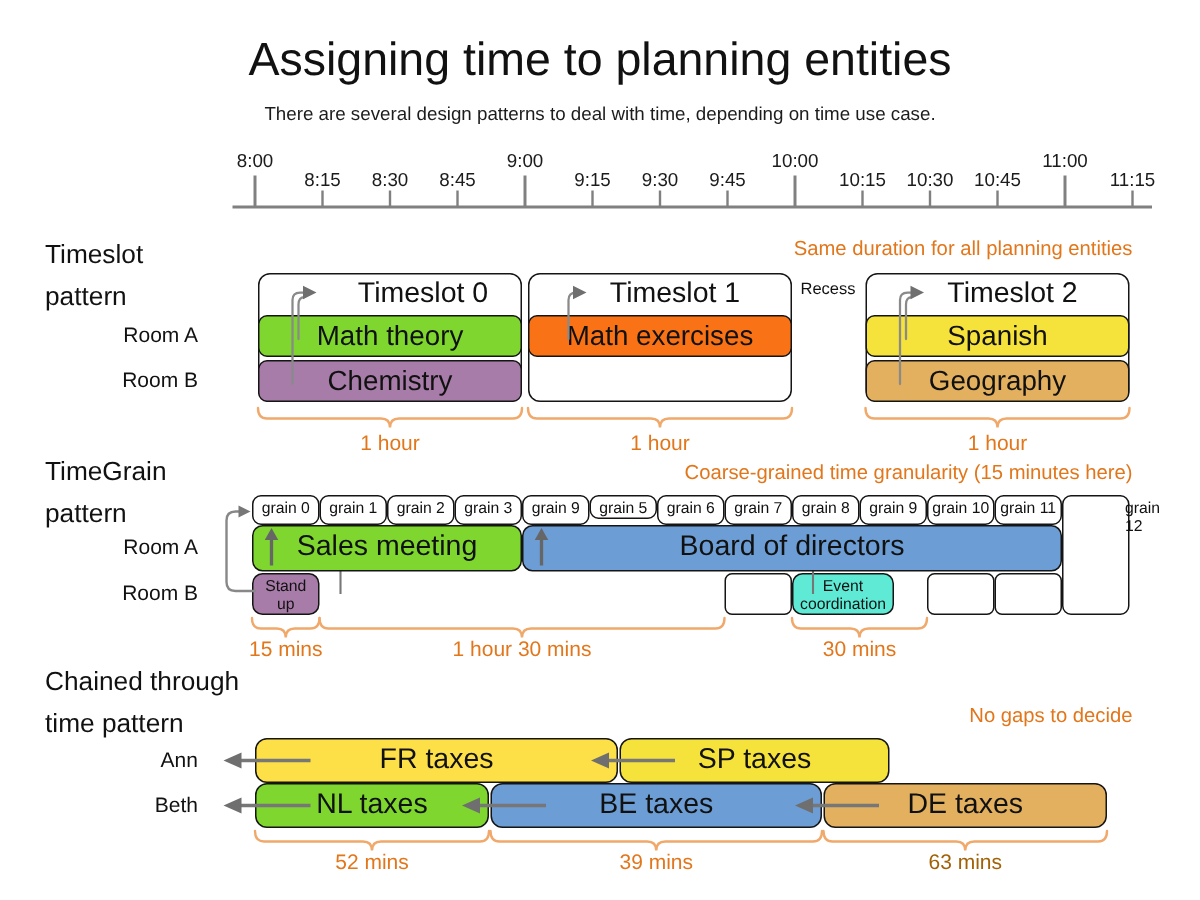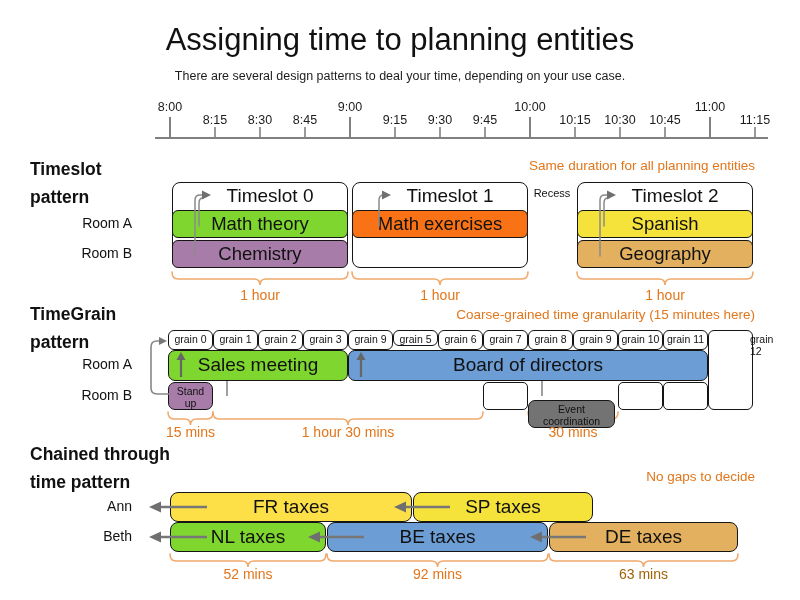--- a/index.html
+++ b/index.html
@@ -5,21 +5,21 @@
   html,body{margin:0;padding:0;background:#fff;}
   #canvas{position:relative;width:800px;height:600px;background:#fff;overflow:hidden;
           font-family:"Liberation Sans","DejaVu Sans",sans-serif;}
   #canvas *{box-sizing:border-box;}
   svg.layer{position:absolute;left:0;top:0;width:800px;height:600px;pointer-events:none;}
   #svg-base{z-index:0;} #svg-mid{z-index:3;} #svg-top{z-index:6;}
   .title{position:absolute;left:0;top:22px;width:800px;text-align:center;
          font-size:31px;color:#111;letter-spacing:0px;z-index:5;}
   .subtitle{position:absolute;left:0;top:69px;width:800px;text-align:center;
          font-size:12.5px;color:#1c1c1c;z-index:5;}
-  .sec-h{position:absolute;left:30px;font-size:17.5px;font-weight:bold;color:#111;
+  .sec-h{position:absolute;left:30px;font-size:17.5px;font-weight:normal;color:#111;
          line-height:28px;white-space:pre-line;z-index:5;}
   .note{position:absolute;width:360px;text-align:right;font-size:13.5px;z-index:5;}
   .rowlab{position:absolute;left:40px;width:92px;text-align:right;font-size:14px;color:#111;z-index:5;}
   .slotbox{position:absolute;background:#fff;border:1.5px solid #151515;border-radius:8px;z-index:1;}
   .slothead{position:absolute;text-align:center;font-size:19px;color:#111;padding-left:20px;z-index:2;}
   .bar{position:absolute;border:1.4px solid #151515;border-radius:6px;text-align:center;
        color:#111;overflow:hidden;}
   .barA{z-index:4;} .barB{z-index:2;}
   .grainlab{position:absolute;background:#fff;border:1.3px solid #151515;border-radius:6px;
        font-size:10.5px;text-align:center;color:#111;z-index:1;padding-top:2px;}
@@ -98,21 +98,21 @@
       <polygon points="394,507 406,501.6 406,512.4" fill="#6f6f6f"></polygon>
       <line x1="207" y1="537" x2="159" y2="537" stroke="#777" stroke-width="2.4"></line>
       <polygon points="149,537 161,531.6 161,542.4" fill="#6f6f6f"></polygon>
       <line x1="364" y1="537" x2="318" y2="537" stroke="#777" stroke-width="2.4"></line>
       <polygon points="308,537 320,531.6 320,542.4" fill="#6f6f6f"></polygon>
       <line x1="586" y1="537" x2="540" y2="537" stroke="#777" stroke-width="2.4"></line>
       <polygon points="530,537 542,531.6 542,542.4" fill="#6f6f6f"></polygon>
     </svg>
 
   <div class="title">Assigning time to planning entities</div>
-  <div class="subtitle">There are several design patterns to deal your time, depending on your use case.</div>
+  <div class="subtitle">There are several design patterns to deal with time, depending on time use case.</div>
 
   <div class="sec-h" style="top:155px">Timeslot
 pattern</div>
   <div class="note" style="left: 395px; top: 158px; color: rgb(226, 118, 27);">Same duration for all planning entities</div>
   <div class="rowlab" style="top:215px">Room A</div>
   <div class="rowlab" style="top:245px">Room B</div>
 
   <div class="sec-h" style="top:300px">TimeGrain
 pattern</div>
   <div class="note" style="left: 395px; top: 307px; color: rgb(226, 118, 27);">Coarse-grained time granularity (15 minutes here)</div>
@@ -120,21 +120,21 @@
   <div class="rowlab" style="top:387px">Room B</div>
 
   <div class="sec-h" style="top:440px">Chained through
 time pattern</div>
   <div class="note" style="left: 395px; top: 469px; color: rgb(226, 118, 27);">No gaps to decide</div>
   <div class="rowlab" style="top:498px">Ann</div>
   <div class="rowlab" style="top:528px">Beth</div>
 
   <div class="recess" style="left:552px;top:187px">Recess</div>
 <div class="slotbox" style="left: 172px; top: 182px; width: 176px; height: 86px;"></div>
-    <div class="slothead" style="left: 172px; top: 185px; width: 176px;">Timeslot 0</div>
+    <div class="slothead" style="left: 184px; top: 185px; width: 176px;">Timeslot 0</div>
     <div class="bar barA" style="left: 172px; top: 210px; width: 176px; height: 28px; background: rgb(126, 214, 47); font-size: 18.5px; line-height: 25px;">Math theory</div>
     <div class="bar barB" style="left: 172px; top: 240px; width: 176px; height: 28px; background: rgb(168, 124, 168); font-size: 18.5px; line-height: 25px;">Chemistry</div>
     <div class="durlab" style="left: 260px; top: 287px; color: rgb(226, 118, 27);">1 hour</div>
     <div class="slotbox" style="left: 352px; top: 182px; width: 176px; height: 86px;"></div>
     <div class="slothead" style="left: 352px; top: 185px; width: 176px;">Timeslot 1</div>
     <div class="bar barA" style="left: 352px; top: 210px; width: 176px; height: 28px; background: #f97316; font-size: 18.5px; line-height: 25px;">Math exercises</div>
     <div class="durlab" style="left: 440px; top: 287px; color: rgb(226, 118, 27);">1 hour</div>
     <div class="slotbox" style="left: 577px; top: 182px; width: 176px; height: 86px;"></div>
     <div class="slothead" style="left: 577px; top: 185px; width: 176px;">Timeslot 2</div>
     <div class="bar barA" style="left: 577px; top: 210px; width: 176px; height: 28px; background: rgb(245, 226, 58); font-size: 18.5px; line-height: 25px;">Spanish</div>
@@ -152,25 +152,25 @@
     <div class="grainlab" style="left: 573px; top: 330px; width: 45px; height: 20px;">grain 9</div>
     <div class="grainlab" style="left: 618px; top: 330px; width: 45px; height: 20px;">grain 10</div>
     <div class="grainlab" style="left: 663px; top: 330px; width: 45px; height: 20px;">grain 11</div>
     <div class="grainlab" style="left: 708px; top: 330px; width: 45px; height: 80px; padding-left: 41px;">grain 12</div>
     <div class="emptycell" style="left: 483px; top: 382px; width: 45px; height: 28px;"></div>
     <div class="emptycell" style="left: 618px; top: 382px; width: 45px; height: 28px;"></div>
     <div class="emptycell" style="left: 663px; top: 382px; width: 45px; height: 28px;"></div>
     <div class="bar barA" style="left: 168px; top: 350px; width: 180px; height: 31px; background: rgb(126, 214, 47); font-size: 19px; line-height: 28px; border-radius: 7px;">Sales meeting</div>
     <div class="bar barA" style="left: 348px; top: 350px; width: 360px; height: 31px; background: rgb(108, 157, 212); font-size: 19px; line-height: 28px; border-radius: 7px;">Board of directors</div>
     <div class="bar barB" style="left: 168px; top: 382px; width: 45px; height: 28px; background: rgb(168, 124, 168); font-size: 10.5px; line-height: 12px; border-radius: 7px; padding: 2px 1px;">Stand up</div>
-    <div class="bar barB" style="left: 528px; top: 400px; width: 87px; height: 28px; background: #737373; font-size: 10.5px; line-height: 12px; border-radius: 7px; padding: 2px 1px;">Event coordination</div>
+    <div class="bar barB" style="left: 528px; top: 382px; width: 68px; height: 28px; background: #5eead4; font-size: 10.5px; line-height: 12px; border-radius: 7px; padding: 2px 1px;">Event coordination</div>
     <div class="durlab" style="left: 190.5px; top: 424px; color: rgb(226, 118, 27);">15 mins</div>
     <div class="durlab" style="left: 348px; top: 424px; color: rgb(226, 118, 27);">1 hour 30 mins</div>
     <div class="durlab" style="left: 573px; top: 424px; color: rgb(226, 118, 27);">30 mins</div>
     <div class="bar barB" style="left: 170px; top: 492px; width: 242px; height: 30px; background: #fde047; font-size: 19px; line-height: 27px; border-radius: 8px; border: 1.6px solid rgb(21, 21, 21);">FR taxes</div>
     <div class="bar barB" style="left: 413px; top: 492px; width: 180px; height: 30px; background: rgb(245, 226, 58); font-size: 19px; line-height: 27px; border-radius: 8px; border: 1.6px solid rgb(21, 21, 21);">SP taxes</div>
     <div class="bar barB" style="left: 170px; top: 522px; width: 156px; height: 30px; background: rgb(126, 214, 47); font-size: 19px; line-height: 27px; border-radius: 8px; border: 1.6px solid rgb(21, 21, 21);">NL taxes</div>
     <div class="durlab" style="left: 248px; top: 566px; color: rgb(226, 118, 27);">52 mins</div>
     <div class="bar barB" style="left: 327px; top: 522px; width: 221px; height: 30px; background: rgb(108, 157, 212); font-size: 19px; line-height: 27px; border-radius: 8px; border: 1.6px solid rgb(21, 21, 21);">BE taxes</div>
-    <div class="durlab" style="left: 437.5px; top: 566px; color: rgb(226, 118, 27);">92 mins</div>
+    <div class="durlab" style="left: 437.5px; top: 566px; color: rgb(226, 118, 27);">39 mins</div>
     <div class="bar barB" style="left: 549px; top: 522px; width: 189px; height: 30px; background: rgb(226, 176, 95); font-size: 19px; line-height: 27px; border-radius: 8px; border: 1.6px solid rgb(21, 21, 21);">DE taxes</div>
     <div class="durlab" style="left: 643.5px; top: 566px; color: #a16207;">63 mins</div>
   </div>
 
 </body></html>

